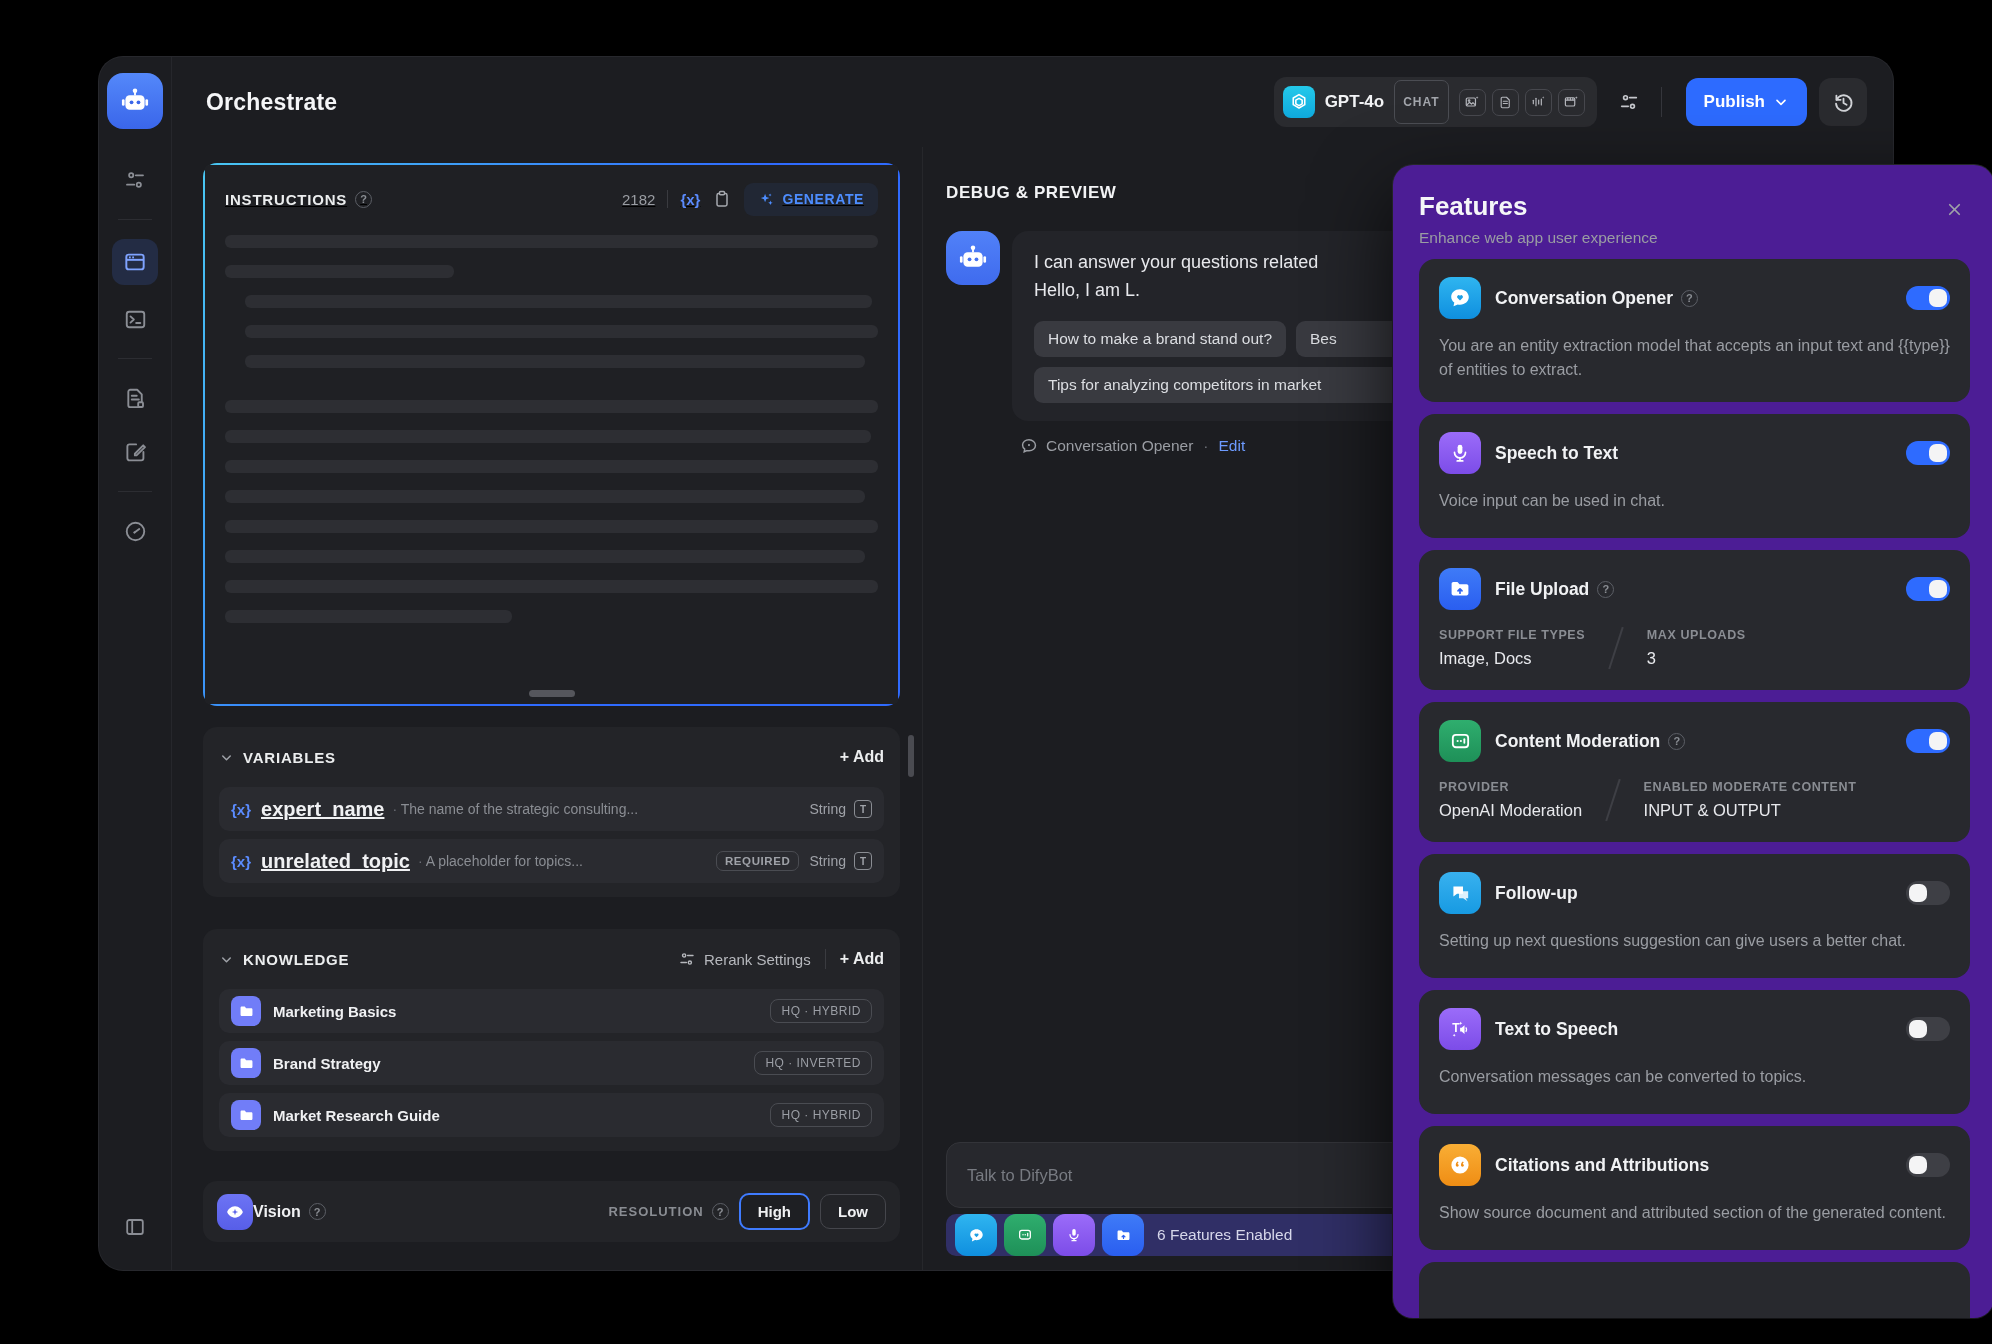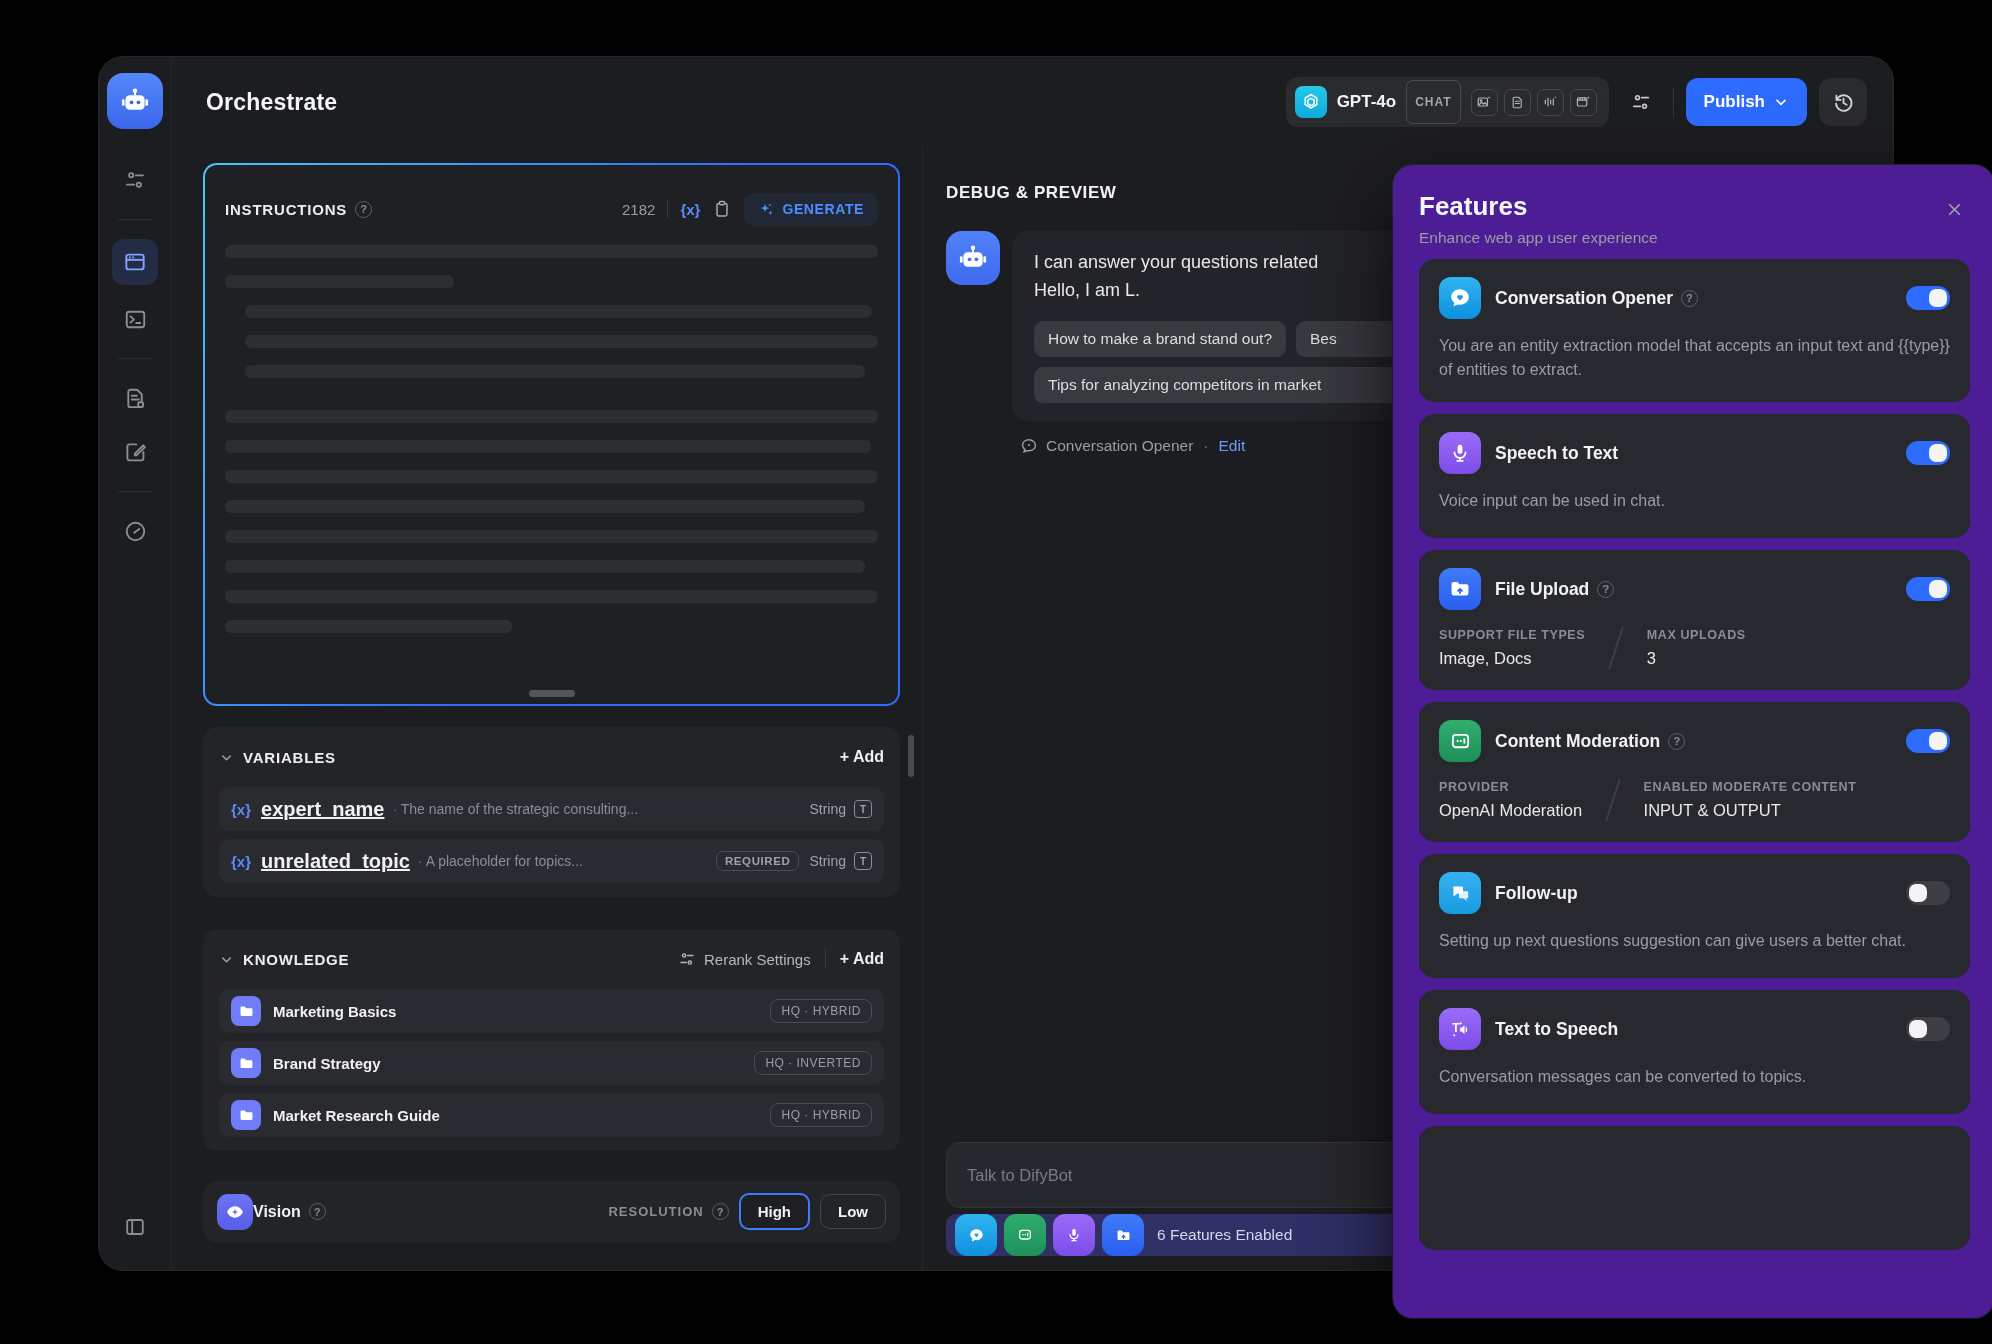--- a/index.html
+++ b/index.html
@@ -33,36 +33,36 @@
   .model-name { font-size:17px; font-weight:bold; color:#f2f3f5; }
   .mode-badge { border:1px solid #4b4d53; border-radius:7px; padding:14px 8px; font-size:12px;
     color:#a2a5ab; letter-spacing:1px; font-weight:bold; }
   .cap-btn { width:27px; height:27px; border:1px solid #47484e; border-radius:7px; display:flex;
     align-items:center; justify-content:center; color:#b4b6bc; }
   .cap-group { display:flex; gap:6px; }
   .tune-btn { width:40px; height:40px; display:flex; align-items:center; justify-content:center; color:#c6c8cd; cursor:pointer; }
   .hdr-vdiv { width:1px; height:30px; background:#35363c; }
   .publish-btn { height:48px; background:#2d6bff; border-radius:12px; border:none; color:#fff;
     font-size:17px; font-weight:bold; display:flex; align-items:center; gap:8px; padding:0 18px;
-    font-family:inherit; cursor:pointer; }
+    font-family:inherit; cursor:pointer;margin-left:12px; }
   .history-btn { width:48px; height:48px; border-radius:12px; background:#2a2b2f; display:flex;
     align-items:center; justify-content:center; color:#d1d3d7; cursor:pointer; }
 
   
   .content { flex:1; display:flex; min-height:0; }
   .config-col { width:750px; padding:16px 22px 0 31px; position:relative; flex-shrink:0; overflow:hidden; }
   .col-scrollbar { position:absolute; right:8px; top:588px; width:6px; height:42px; border-radius:3px; background:#4a4b51; }
   .content-vdiv { width:1px; background:#26272b; flex-shrink:0; }
   .debug-col { flex:1; position:relative; min-width:0; }
 
   
   .instr-wrap { height:543px; border-radius:14px; padding:2px;
     background:linear-gradient(120deg,#49c7f2,#2f6bff 55%,#2f6bff); }
-  .instr-card { width:100%; height:100%; background:#1f2024; border-radius:12px; position:relative;
-    padding:26px 20px 0; }
+  .instr-card { width:100%; height:100%; background:#1f2024; border-radius:4px; position:relative;
+    padding:16px 20px 0;text-decoration:underline; }
   .instr-hdr { display:flex; align-items:center; height:36px; }
   .sec-title { font-size:15px; font-weight:bold; letter-spacing:.8px; color:#eceeef; }
   .help { width:17px; height:17px; border:1.5px solid #5c5f66; border-radius:50%; color:#8a8d93;
     font-size:11px; font-weight:bold; display:inline-flex; align-items:center; justify-content:center; margin-left:8px; }
   .instr-hdr-right { margin-left:auto; display:flex; align-items:center; gap:12px; color:#a6a9af; }
   .char-count { font-size:15px; color:#9a9da3; }
   .mini-vdiv { width:1px; height:18px; background:#3a3b40; }
   .brace-x { color:#5b8cff; font-size:15px; font-weight:bold; }
   .gen-btn { background:#212734; border-radius:9px; padding:8px 14px; display:flex; align-items:center;
     gap:7px; color:#4d8dff; font-size:14px; font-weight:bold; letter-spacing:.6px; cursor:pointer; }
@@ -665,17 +665,32 @@
         </svg>
       </span>
       <span class="fcard-title">Text to Speech</span>
       <span class="toggle">
           <span class="knob"></span>
         </span>
     </div>
     <div class="fcard-desc">Conversation messages can be converted to topics.</div>
   </div>
 
+  <div class="fcard">
+    <div class="fcard-hdr">
+      <span class="fi c-cite">
+        <svg class="i" width="24" height="24" viewBox="0 0 24 24">
+            <circle cx="12" cy="12" r="8.6" fill="#fff"></circle>
+          <path fill="#ef8d14" d="M8.2 9.2c-1.2.9-1.8 2-1.8 3.4 0 1 .6 1.7 1.5 1.7.8 0 1.4-.6 1.4-1.4 0-.7-.5-1.3-1.2-1.4.1-.6.5-1.2 1.1-1.6zM13.4 9.2c-1.2.9-1.8 2-1.8 3.4 0 1 .6 1.7 1.5 1.7.8 0 1.4-.6 1.4-1.4 0-.7-.5-1.3-1.2-1.4.1-.6.5-1.2 1.1-1.6z" transform="translate(1.4 -.6)"></path>
+        </svg>
+      </span>
+      <span class="fcard-title">Citations and Attributions</span>
+      <span class="toggle">
+          <span class="knob"></span>
+        </span>
+    </div>
+    <div class="fcard-desc">Show source document and attributed section of the generated content.</div>
+  </div>
 
   <div class="fcard">
     
   </div>
 </div>
 
 </body></html>

